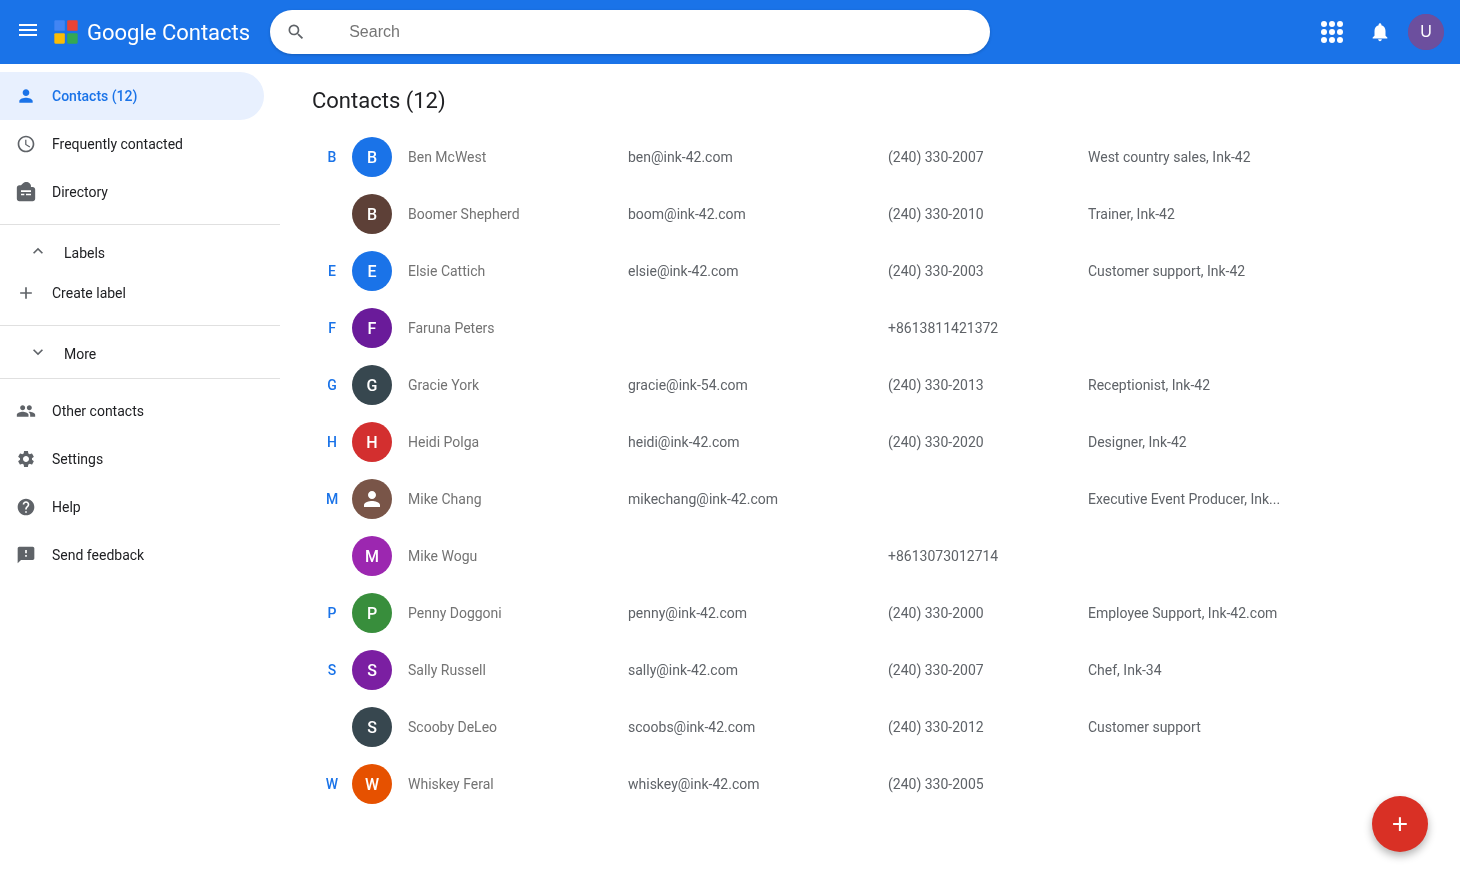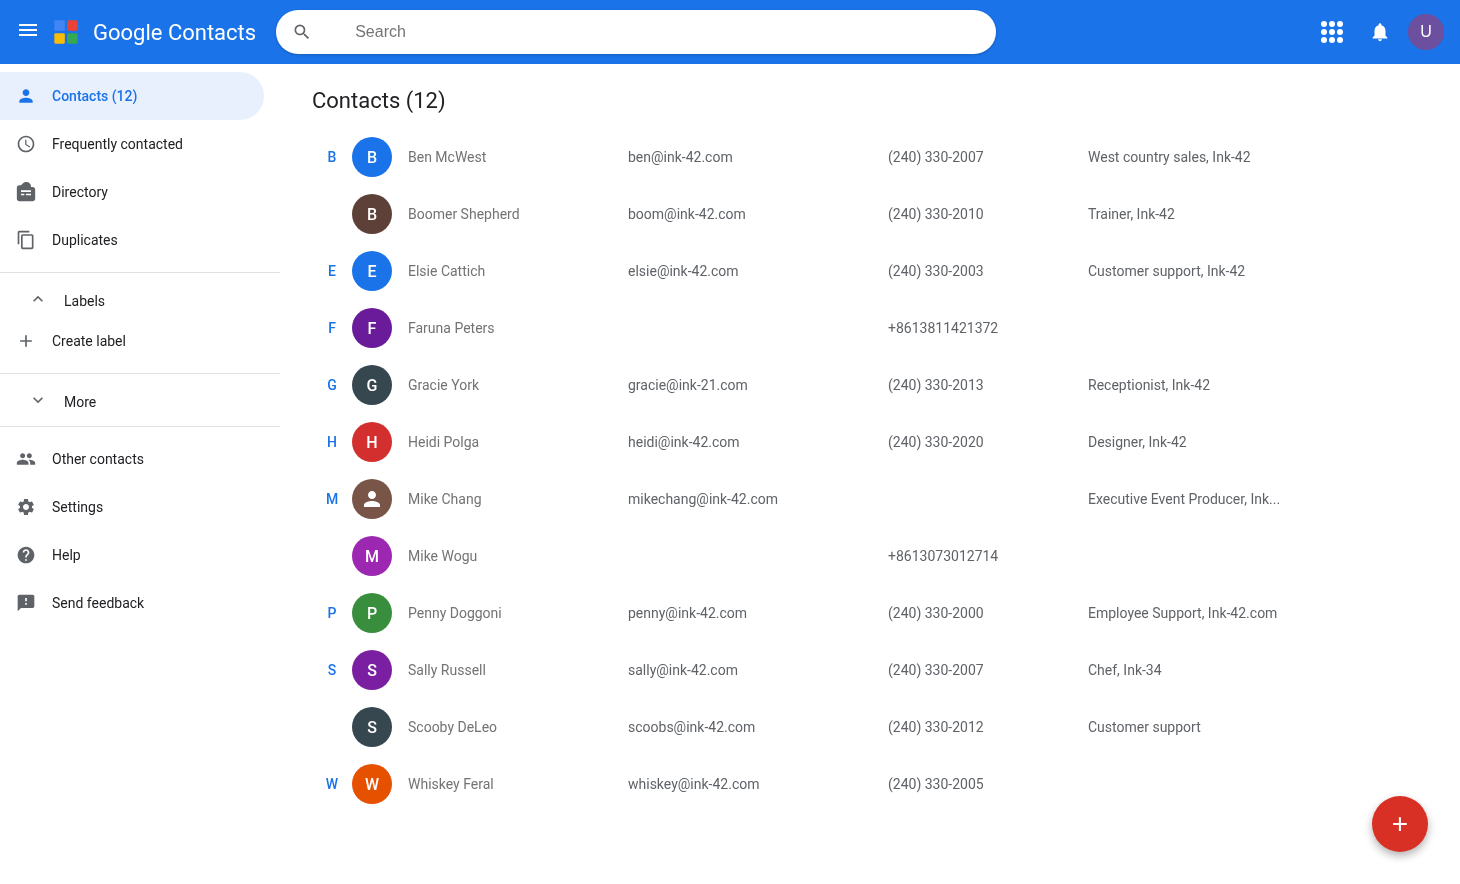--- a/index.html
+++ b/index.html
@@ -5,21 +5,21 @@
     * { margin: 0; padding: 0; box-sizing: border-box; }
     body { font-family: 'Roboto', Arial, sans-serif; font-size: 14px; background: #fff; color: #202124; width: 1460px; height: 884px; overflow: hidden; }
 
     
     .topbar {
       display: flex; align-items: center;
       background: #1a73e8; height: 64px; padding: 0 16px;
       position: fixed; top: 0; left: 0; right: 0; z-index: 100;
     }
     .topbar-menu-icon { color: #fff; font-size: 20px; cursor: pointer; margin-right: 12px; }
-    .topbar-logo { display: flex; align-items: center; gap: 13px; text-decoration: none; margin-right: 20px; }
+    .topbar-logo { display: flex; align-items: center; gap: 7px; text-decoration: none; margin-right: 20px; }
     .topbar-logo-text { color: #fff; font-size: 22px; font-weight: 400; white-space: nowrap; }
     .topbar-search {
       flex: 1; max-width: 720px; background: #fff; border-radius: 24px;
       display: flex; align-items: center; padding: 0 16px; height: 44px;
       box-shadow: 0 1px 3px rgba(0,0,0,0.2);
       gap: 31px;
     }
     .topbar-search input {
       border: none; outline: none; font-size: 16px; flex: 1; background: transparent; color: #202124;
     }
@@ -183,28 +183,20 @@
 
   <div class="sidebar-item">
     <span class="sidebar-icon">
       <svg width="20" height="20" viewBox="0 0 24 24" fill="#5f6368">
         <path d="M20 6h-2.18c.07-.44.18-.88.18-1.34C18 2.54 15.46 0 12.34 0 10.9 0 9.5.57 8.45 1.6L6 4H4C2.34 4 1 5.34 1 7v13c0 1.66 1.34 3 3 3h16c1.66 0 3-1.34 3-3V9c0-1.66-1.34-3-3-3zM10 16H6v-2h4v2zm8 0h-6v-2h6v2zm0-4H6v-2h12v2z"></path>
       </svg>
     </span>
     <span class="sidebar-label">Directory</span>
   </div>
 
-  <div class="sidebar-item">
-    <span class="sidebar-icon">
-      <svg width="20" height="20" viewBox="0 0 24 24" fill="#5f6368">
-        <path d="M16 1H4c-1.1 0-2 .9-2 2v14h2V3h12V1zm3 4H8c-1.1 0-2 .9-2 2v14c0 1.1.9 2 2 2h11c1.1 0 2-.9 2-2V7c0-1.1-.9-2-2-2zm0 16H8V7h11v14z"></path>
-      </svg>
-    </span>
-    <span class="sidebar-label">Duplicates</span>
-  </div>
 
   <div class="sidebar-divider"></div>
 
   <div class="sidebar-section-header">
     <span class="sidebar-icon">
       <svg width="20" height="20" viewBox="0 0 24 24" fill="#5f6368">
           <path d="M7.41 15.41L12 10.83l4.59 4.58L18 14l-6-6-6 6z"></path>
         </svg>
     </span>
     <span class="sidebar-label">Labels</span>
@@ -303,21 +295,21 @@
       <div class="contact-avatar" style="background:#6a1b9a;">F</div>
       <div class="contact-name">Faruna Peters</div>
       <div class="contact-email"></div>
       <div class="contact-phone">+8613811421372</div>
       <div class="contact-company"></div>
     </div>
       <div class="contact-row">
       <div class="letter-marker ">G</div>
       <div class="contact-avatar" style="background:#37474f;">G</div>
       <div class="contact-name">Gracie York</div>
-      <div class="contact-email">gracie@ink-21.com</div>
+      <div class="contact-email">gracie@ink-54.com</div>
       <div class="contact-phone">(240) 330-2013</div>
       <div class="contact-company">Receptionist, Ink-42</div>
     </div>
       <div class="contact-row">
       <div class="letter-marker ">H</div>
       <div class="contact-avatar" style="background:#d32f2f;">H</div>
       <div class="contact-name">Heidi Polga</div>
       <div class="contact-email">heidi@ink-42.com</div>
       <div class="contact-phone">(240) 330-2020</div>
       <div class="contact-company">Designer, Ink-42</div>

